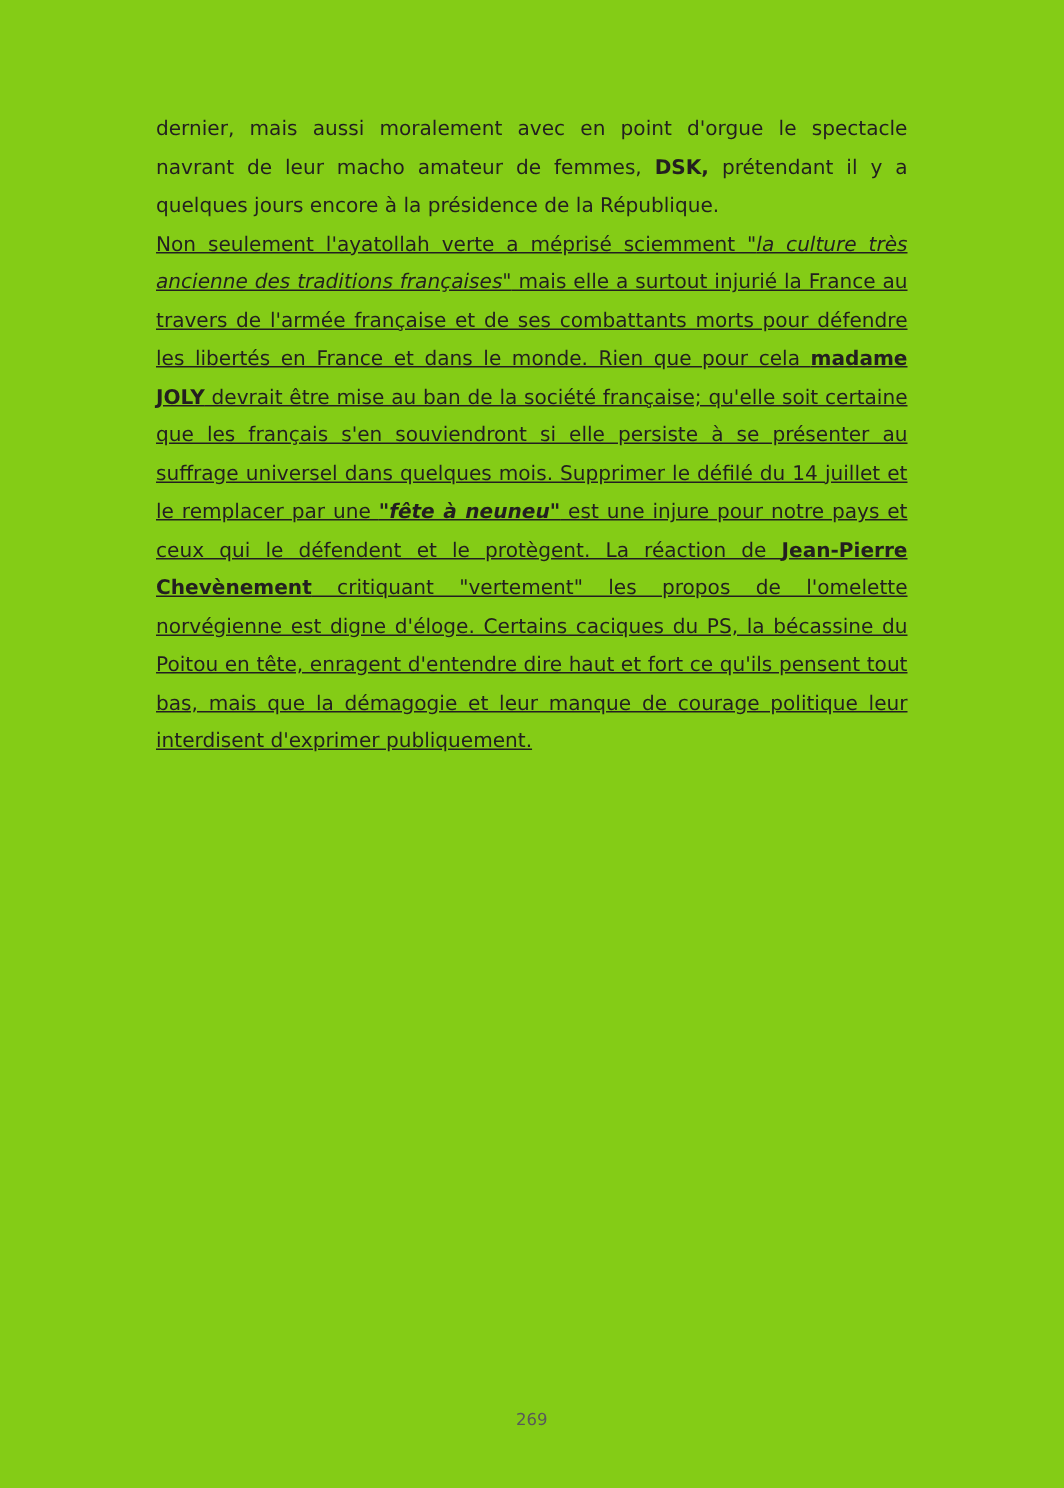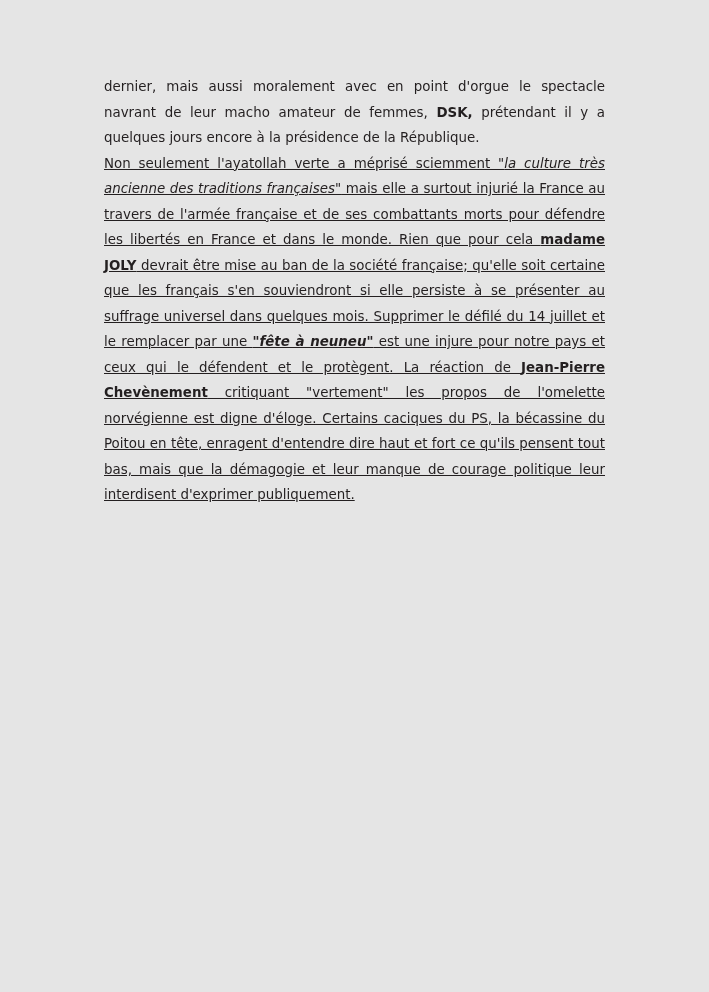--- a/index.html
+++ b/index.html
@@ -13,21 +13,21 @@
     position: relative;
     font-family: "DejaVu Sans", sans-serif;
     color: #231f20;
   }
   .page {
     position: absolute;
     left: 0;
     top: 0;
     width: 709px;
     height: 992px;
-    background: #e5e5e5;
+    background: #84cc16;
     overflow: hidden;
   }
   .text-block {
     position: absolute;
     left: 104px;
     top: 74px;
     width: 501px;
     text-align: justify;
     font-size: 13.4px;
     line-height: 25.5px;
@@ -66,14 +66,15 @@
 </head>
 <body>
 
 <div class="page">
 
   <div class="text-block">
     <p class="para" id="para-1"><span>dernier, mais aussi moralement avec en point d'orgue le spectacle navrant de leur macho amateur de femmes, </span><span class="bold">DSK,</span><span> prétendant il y a quelques jours encore à la présidence de la République.</span></p>
     <p class="para" id="para-2"><span>Non seulement l'ayatollah verte a méprisé sciemment "</span><span class="ital">la culture très ancienne des traditions françaises"</span><span> mais elle a surtout injurié la France au travers de l'armée française et de ses combattants morts pour défendre les libertés en France et dans le monde. Rien que pour cela </span><span class="bold">madame JOLY</span><span> devrait être mise au ban de la société française; qu'elle soit certaine que les français s'en souviendront si elle persiste à se présenter au suffrage universel dans quelques mois. Supprimer le défilé du 14 juillet et le remplacer par une </span><span class="bolditalic">"fête à neuneu"</span><span> est une injure pour notre pays et ceux qui le défendent et le protègent. La réaction de </span><span class="bold">Jean-Pierre Chevènement</span><span> critiquant "vertement" les propos de l'omelette norvégienne est digne d'éloge. Certains caciques du PS, la bécassine du Poitou en tête, enragent d'entendre dire haut et fort ce qu'ils pensent tout bas, mais que la démagogie et leur manque de courage politique leur interdisent d'exprimer publiquement.</span></p>
   </div>
 
+  <div class="page-number">269</div>
 
 </div>
 
 </body></html>

